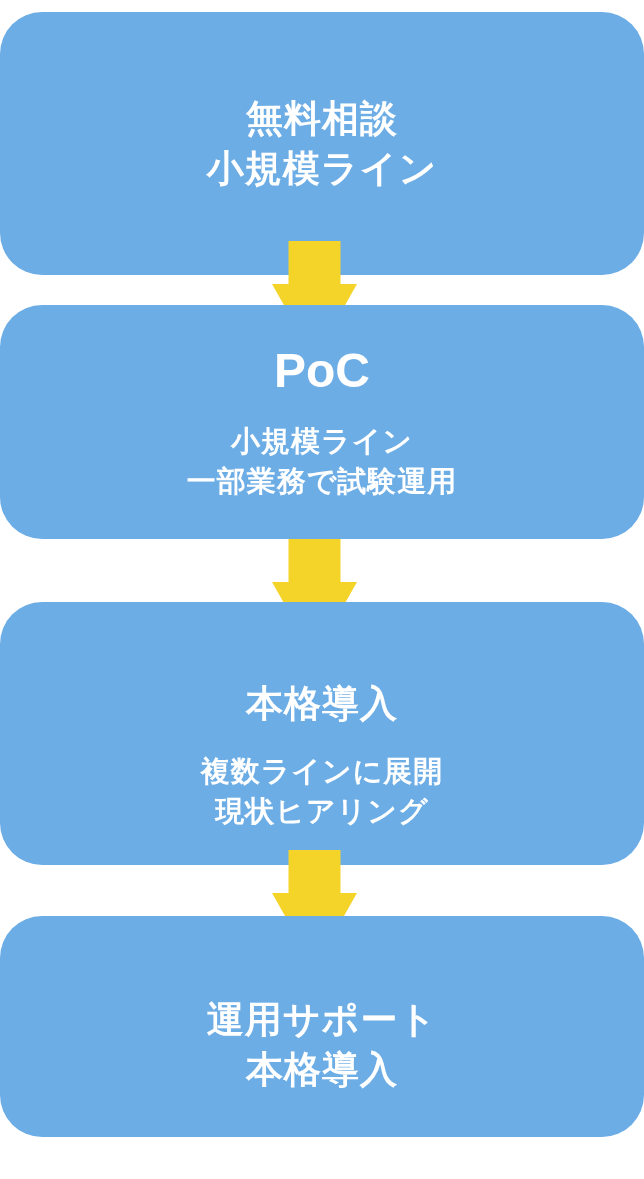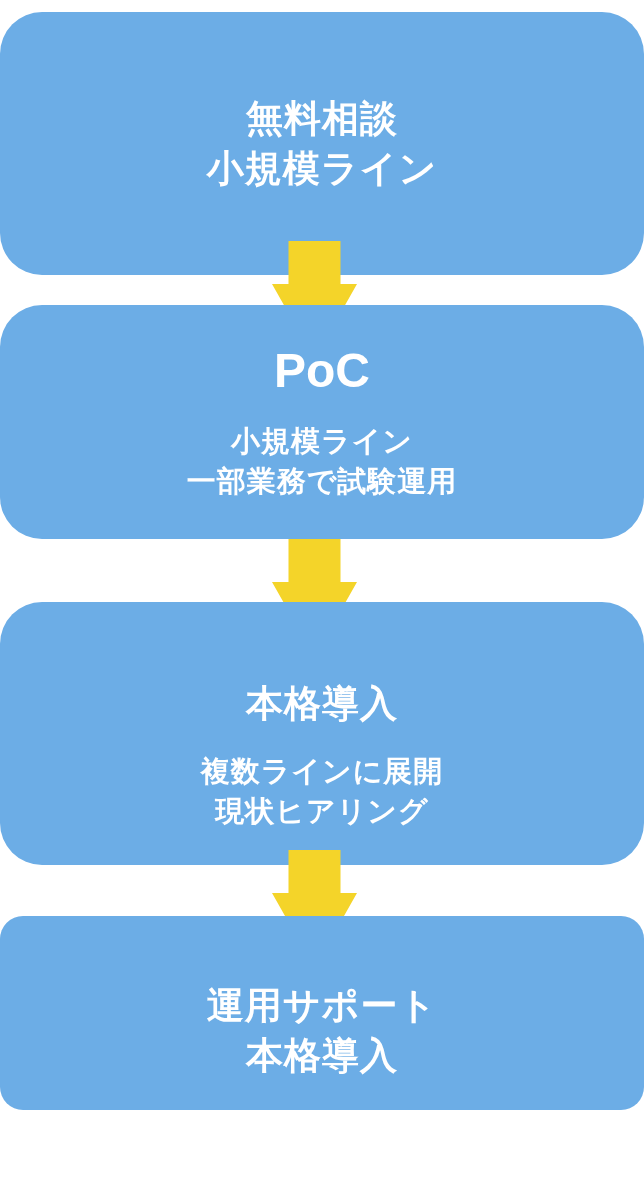--- a/index.html
+++ b/index.html
@@ -28,21 +28,21 @@
     display: flex;
     flex-direction: column;
     align-items: center;
     justify-content: center;
     text-align: center;
     font-weight: 700;
   }
   .step-1 { top: 12px;     height: 263px; }
   .step-2 { top: 305px; height: 234px; }
   .step-3 { top: 602px; height: 263px; padding-top: 42px; }
-  .step-4 { top: 916px; height: 194px; padding-top: 36px; border-radius: 23px; }
+  .step-4 { top: 916px; height: 221px; padding-top: 36px; }
   .title-line {
     font-size: 37px;
     line-height: 50px;
     letter-spacing: 1px;
   }
   .title-latin {
     font-size: 48px;
     line-height: 56px;
     letter-spacing: 0;
   }

